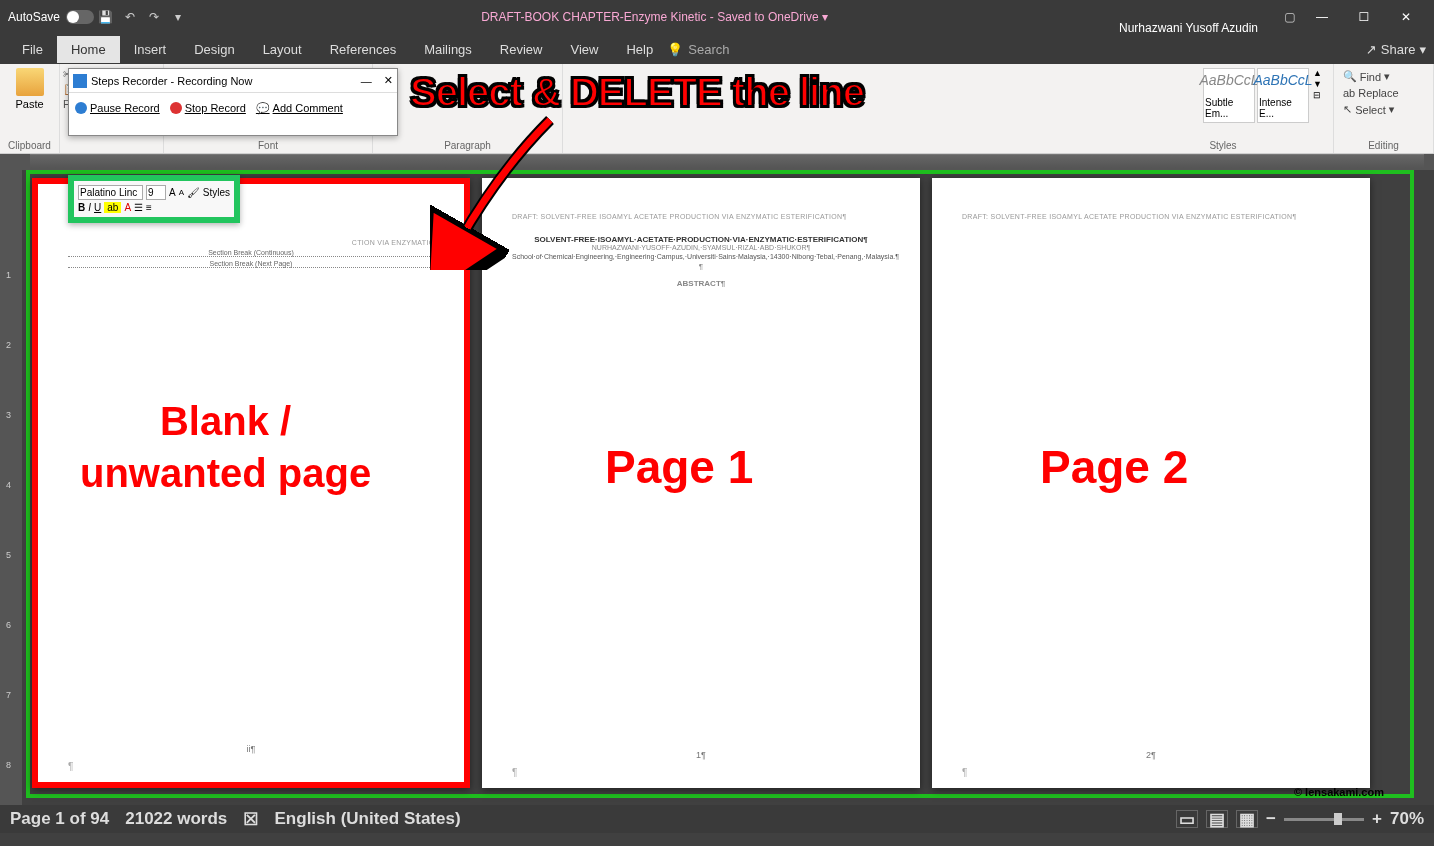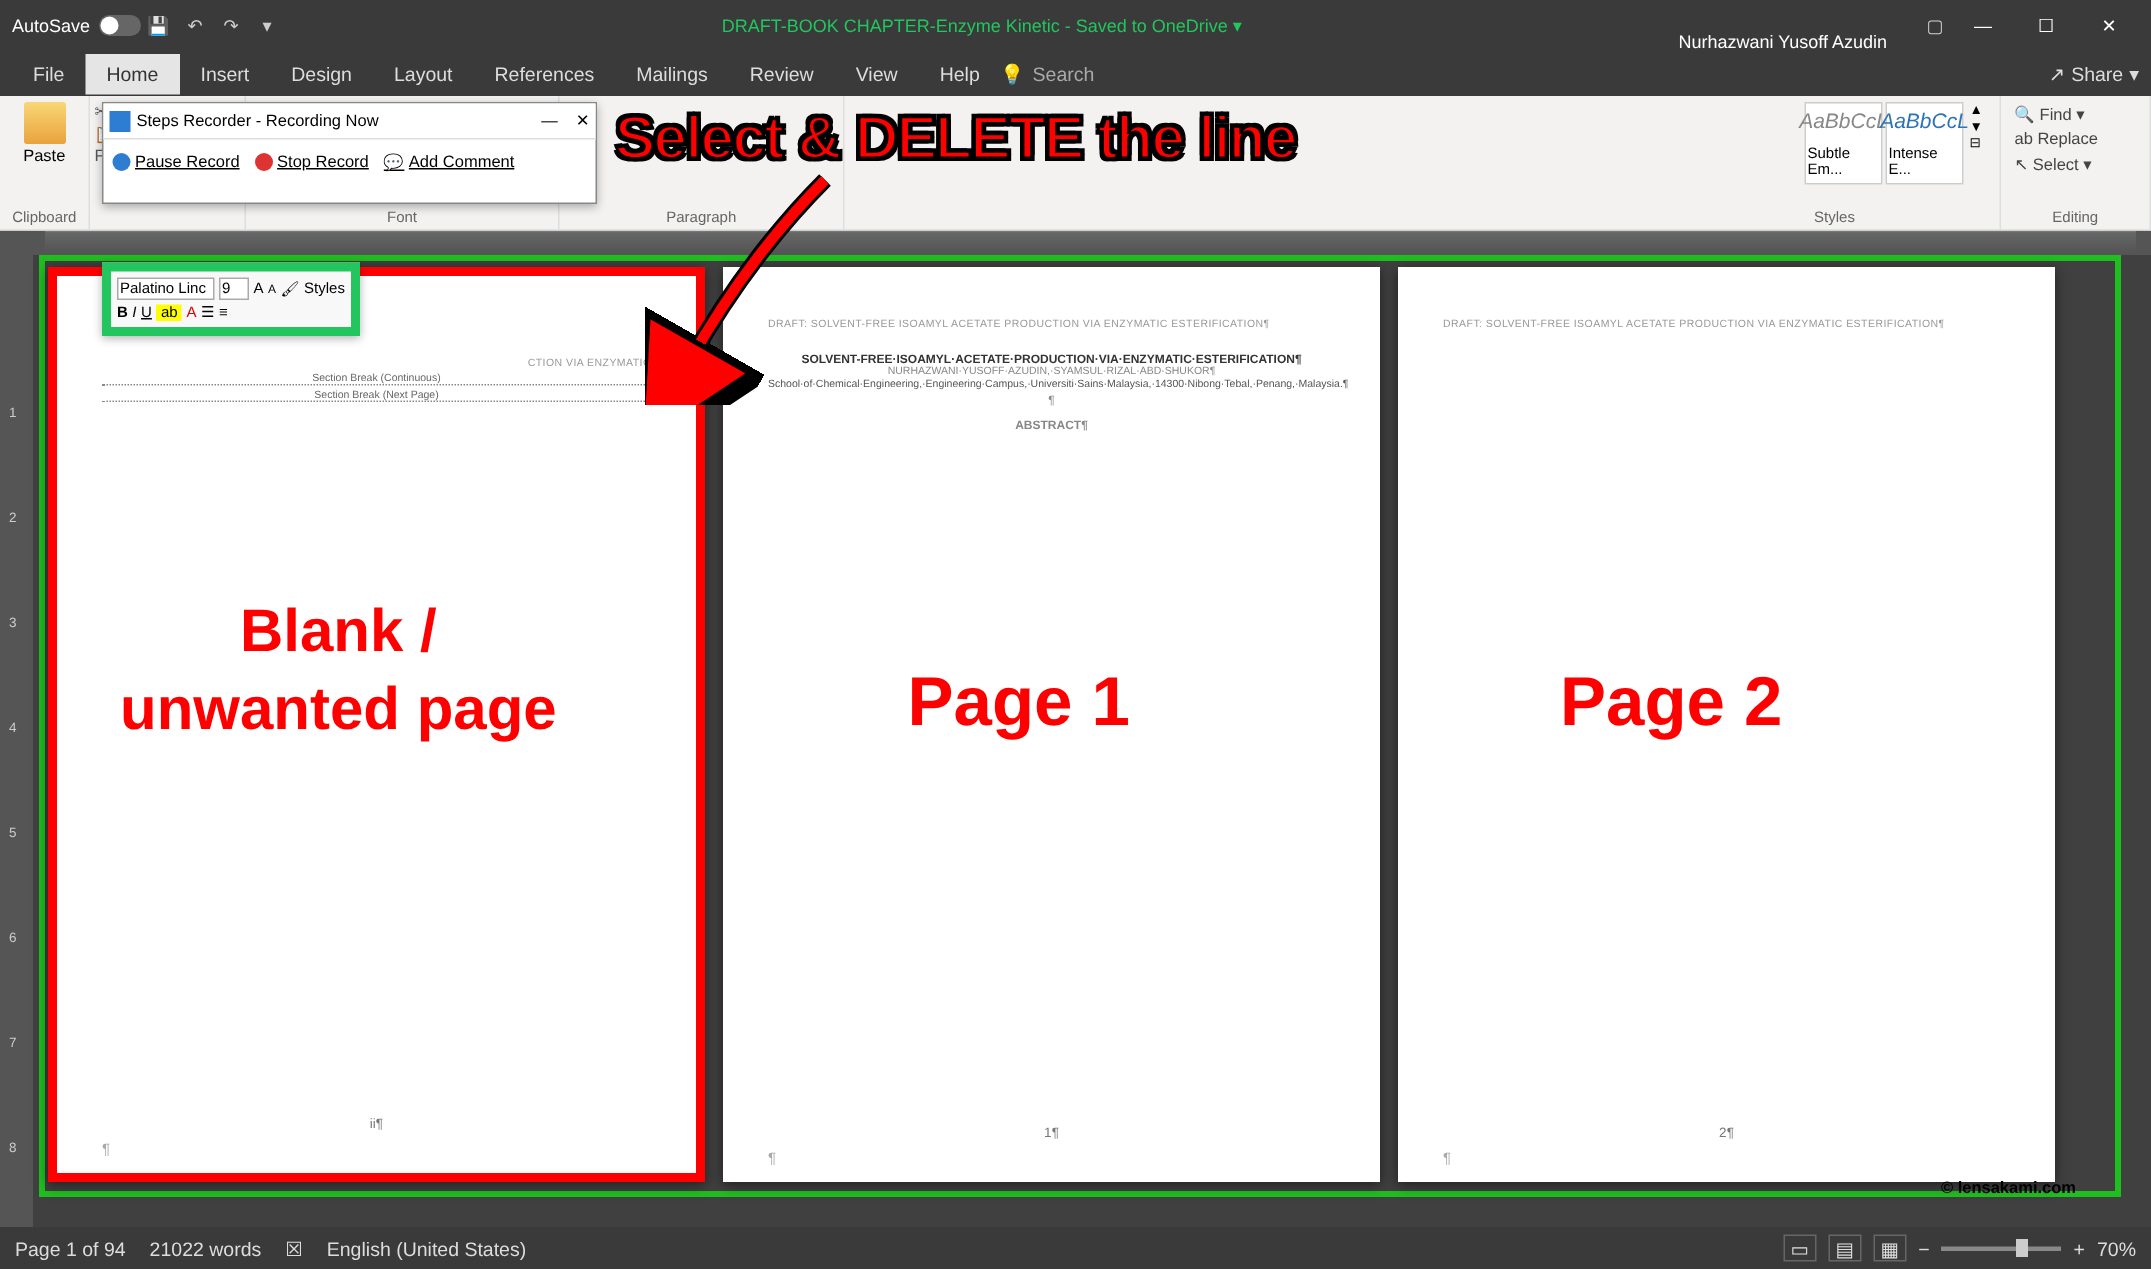--- a/index.html
+++ b/index.html
@@ -4,21 +4,21 @@
 <style>
 * { box-sizing: border-box; margin: 0; padding: 0; font-family: 'Segoe UI', Arial, sans-serif; }
 body { width: 1434px; height: 846px; background: #404040; overflow: hidden; position: relative; }
 
 
 .title-bar { height: 34px; background: #3a3a3a; display: flex; align-items: center; color: #fff; font-size: 12px; padding: 0 8px; }
 .autosave-group { display: flex; align-items: center; gap: 6px; justify-content: center; }
 .toggle-switch { width: 28px; height: 14px; background: #666; border-radius: 7px; position: relative; }
 .toggle-switch::after { content: ''; position: absolute; width: 12px; height: 12px; background: #fff; border-radius: 50%; top: 1px; left: 1px; }
 .qat-icon { width: 18px; height: 18px; display: inline-flex; align-items: center; justify-content: center; margin: 0 3px; color: #ccc; }
-.title-center { flex: 1; text-align: center; color: #22c55e; }
+.title-center { flex: 1; text-align: center; color: #f9a8d4; }
 .user-info { margin-right: 20px; margin-top: 21px; }
 .win-controls { display: flex; gap: 2px; }
 .win-btn { width: 40px; height: 30px; display: flex; align-items: center; justify-content: center; color: #fff; }
 
 
 .ribbon-tabs { height: 30px; background: #3a3a3a; display: flex; align-items: center; padding: 0 8px; color: #ddd; font-size: 13px; }
 .ribbon-tab { padding: 6px 14px; cursor: pointer; }
 .ribbon-tab.active { background: #e5e5e5; color: #333; }
 .tellme { display: flex; align-items: center; gap: 5px; color: #aaa; }
 .share-btn { margin-left: auto; display: flex; align-items: center; gap: 4px; color: #ddd; }
@@ -71,21 +71,21 @@
 
 .ann-label { position: absolute; font-family: Arial Black, Arial, sans-serif; font-weight: 900; color: #ff0000; z-index: 100; }
 .ann-main { left: 410px; top: 70px; font-size: 40px; -webkit-text-stroke: 2px #000; text-shadow: 2px 2px 0 #000, -2px -2px 0 #000, 2px -2px 0 #000, -2px 2px 0 #000; letter-spacing: -1px; }
 .ann-blank { left: 80px; top: 395px; font-size: 40px; text-align: center; line-height: 1.3; }
 .ann-p1 { left: 605px; top: 440px; font-size: 46px; }
 .ann-p2 { left: 1040px; top: 440px; font-size: 46px; }
 .arrow-svg { position: absolute; left: 430px; top: 110px; z-index: 95; }
 .watermark { position: absolute; right: 50px; bottom: 48px; font-size: 11px; font-weight: bold; color: #000; z-index: 100; }
 
 
-.status-bar { position: absolute; bottom: 0; left: 0; right: 0; height: 28px; background: #3a3a3a; color: #ddd; display: flex; align-items: center; font-size: 13px; padding: 0 10px; gap: 16px; }
+.status-bar { position: absolute; bottom: 13px; left: 0; right: 0; height: 28px; background: #3a3a3a; color: #ddd; display: flex; align-items: center; font-size: 17px; padding: 0 10px; gap: 16px; font-weight: bold; }
 .status-right { margin-left: auto; display: flex; align-items: center; gap: 8px; }
 .view-btn { width: 22px; height: 18px; border: 1px solid #666; display: flex; align-items: center; justify-content: center; }
 .zoom-slider { width: 80px; height: 3px; background: #888; position: relative; }
 .zoom-thumb { position: absolute; width: 8px; height: 12px; background: #ccc; top: -5px; left: 50px; }
 </style>
 </head>
 <body>
 
 <div class="title-bar">
   <div class="autosave-group">

